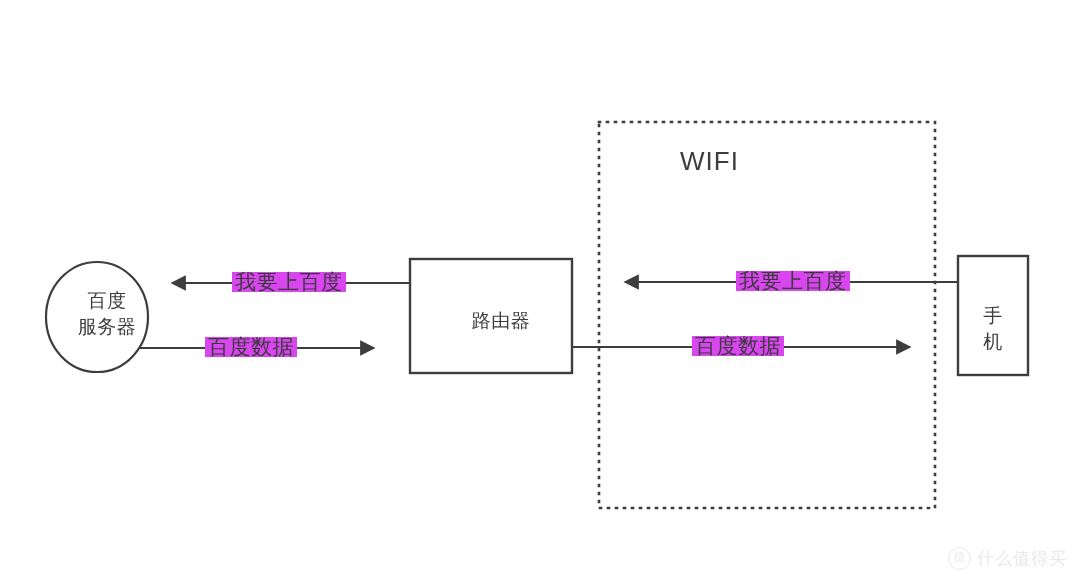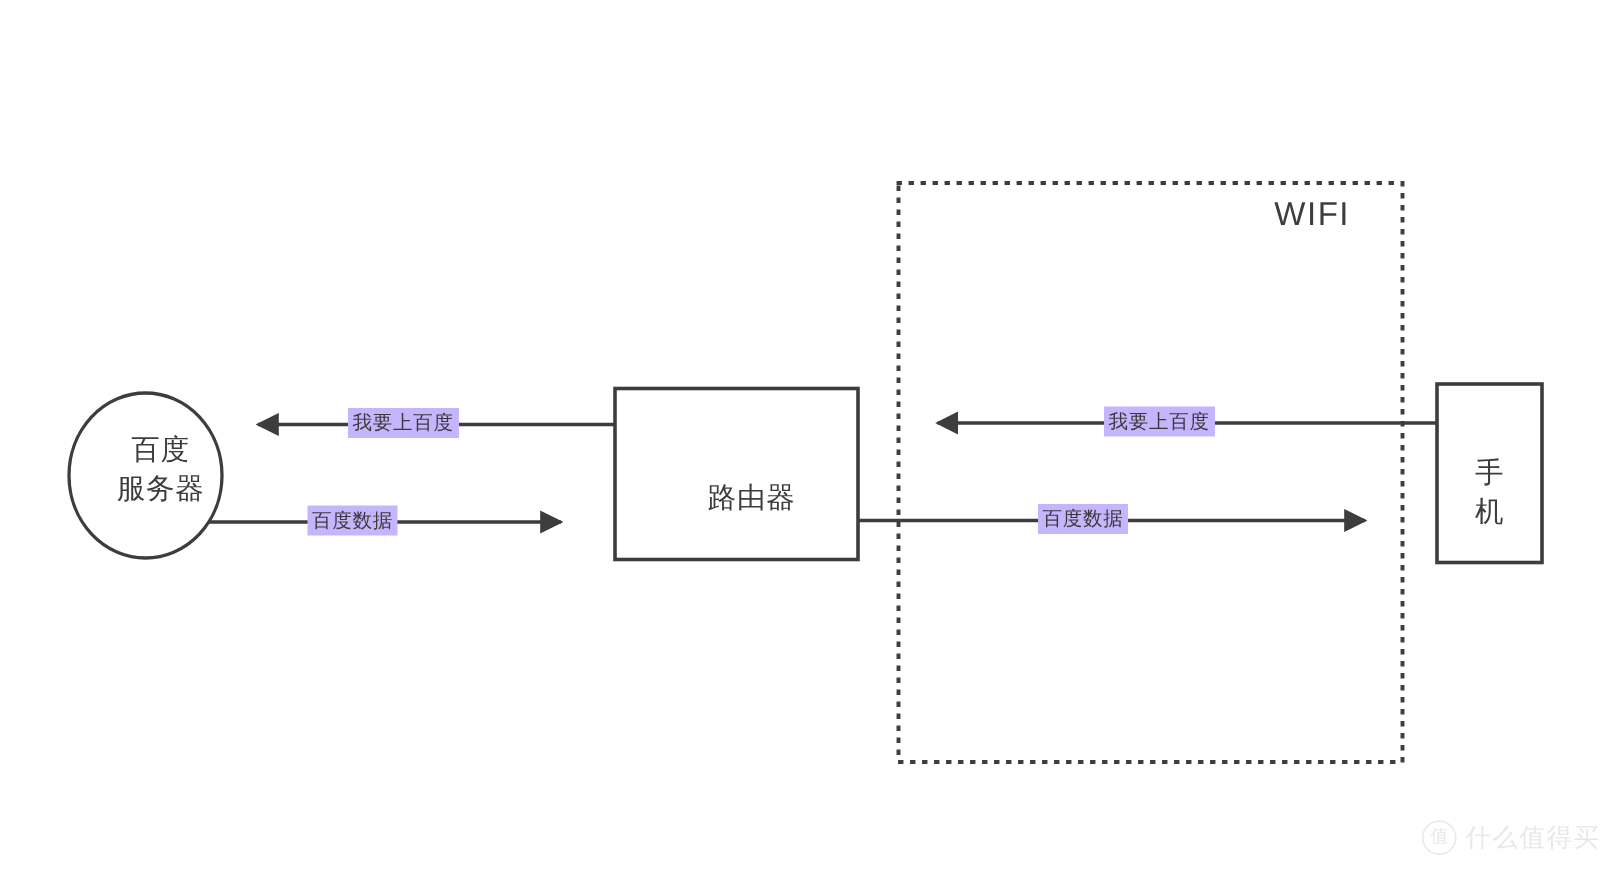--- a/index.html
+++ b/index.html
@@ -35,48 +35,48 @@
     letter-spacing: 0.5px;
     pointer-events: none;
   }
   #server-label {
     left: 46px;
     top: 288px;
     width: 122px;
   }
   #router-label {
     left: 410px;
-    top: 320px;
+    top: 308px;
     width: 182px;
   }
   #phone-label {
     left: 958px;
     top: 303px;
     width: 70px;
   }
   
   #wifi-title {
     position: absolute;
     left: 680px;
-    top: 130px;
+    top: 146px;
     width: 220px;
-    text-align: right;
-    font-size: 22px;
+    text-align: left;
+    font-size: 26px;
     color: #3d3d3d;
     letter-spacing: 1px;
     font-weight: 400;
   }
   
   .edge-label {
     position: absolute;
     color: #3a3a3a;
-    font-size: 13px;
+    font-size: 21px;
     line-height: 20px;
     text-align: center;
-    background: #c4b5fd;
+    background: #d946ef;
     padding: 0 3px;
     white-space: nowrap;
     letter-spacing: 0.5px;
   }
   #edge-label-l-top  { left: 232px; top: 272px; }
   #edge-label-l-bot  { left: 205px; top: 337px; }
   #edge-label-r-top  { left: 736px; top: 271px; }
   #edge-label-r-bot  { left: 692px; top: 336px; }
   
   #watermark {

